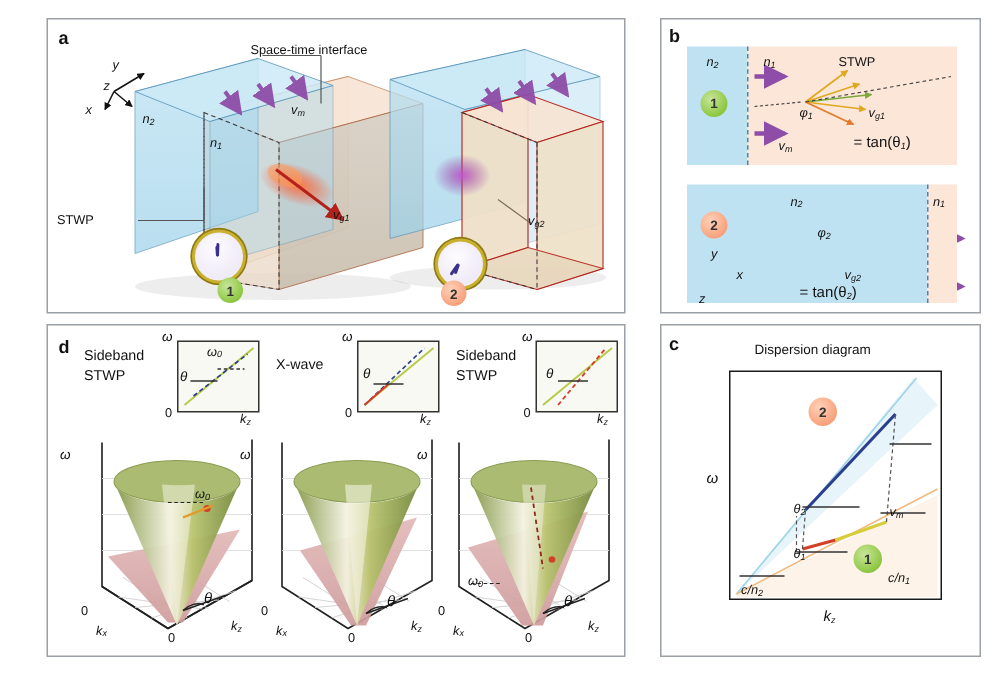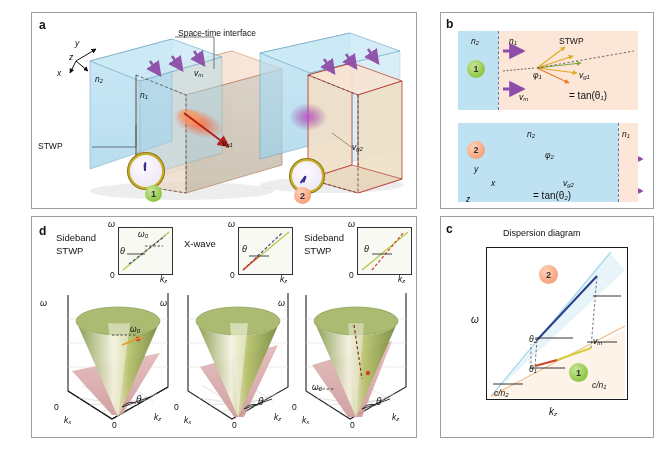--- a/index.html
+++ b/index.html
@@ -156,21 +156,21 @@
       <line x1="60" y1="134" x2="104" y2="134" stroke="#555" stroke-width="0.8"></line>
       <line x1="104" y1="134" x2="104" y2="112" stroke="#555" stroke-width="0.8"></line>
 
       <g stroke="#111" stroke-width="1" marker-end="url(#arrK)" fill="none">
         <line x1="44" y1="48" x2="64" y2="36"></line>
         <line x1="44" y1="48" x2="56" y2="58"></line>
         <line x1="44" y1="48" x2="38" y2="60"></line>
       </g>
     </svg>
 
-    <div class="t" style="left:146px;top:16px;">Space-time interface</div>
+    <div class="t" style="left:135px;top:16px;">Space-time interface</div>
     <div class="t" style="left:6px;top:129px;">STWP</div>
 
     <div class="t ti" style="left:43px;top:26px;">y</div>
     <div class="t ti" style="left:37px;top:40px;">z</div>
     <div class="t ti" style="left:25px;top:56px;">x</div>
 
     <div class="t" style="left:63px;top:62px;">
       <span class="ti">n</span><span class="sub">2</span>
     </div>
     <div class="t" style="left:108px;top:78px;">

